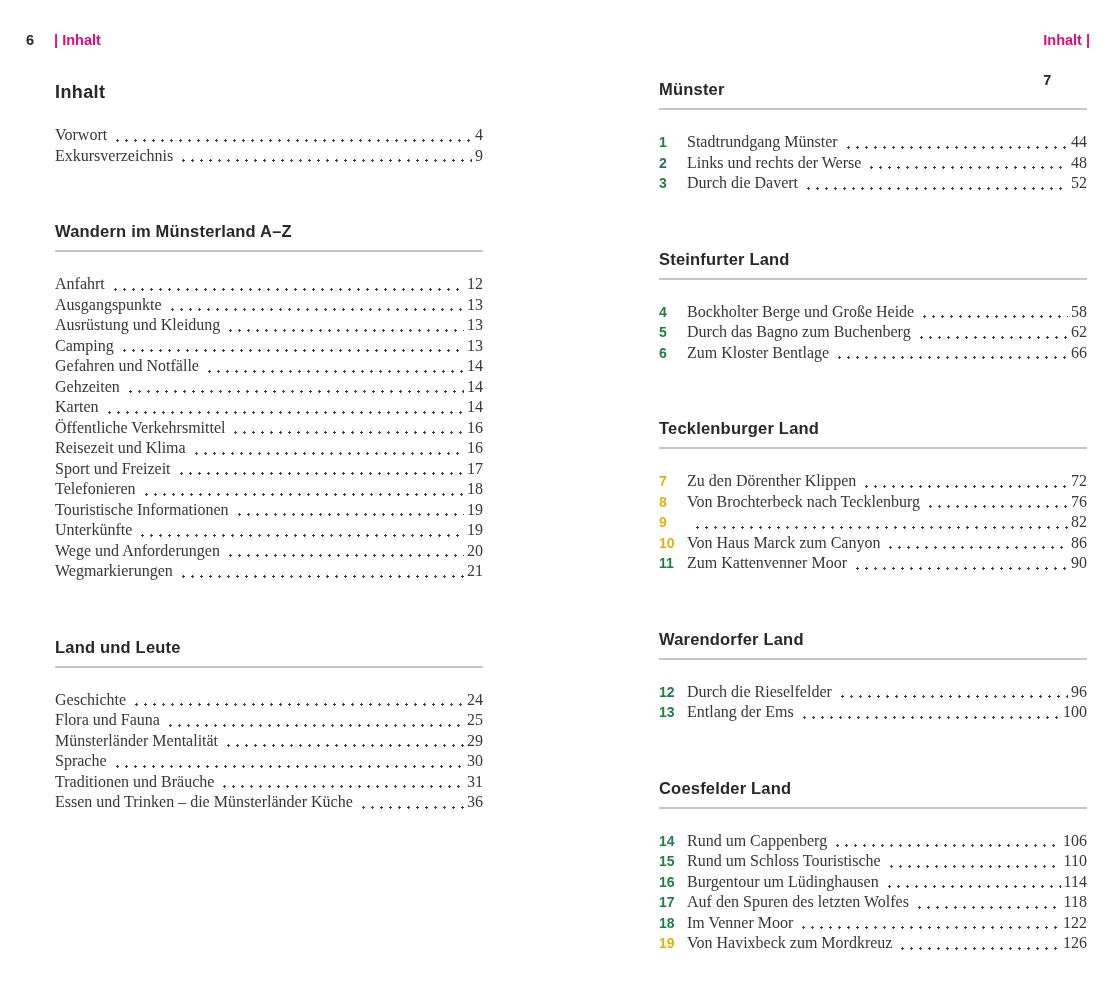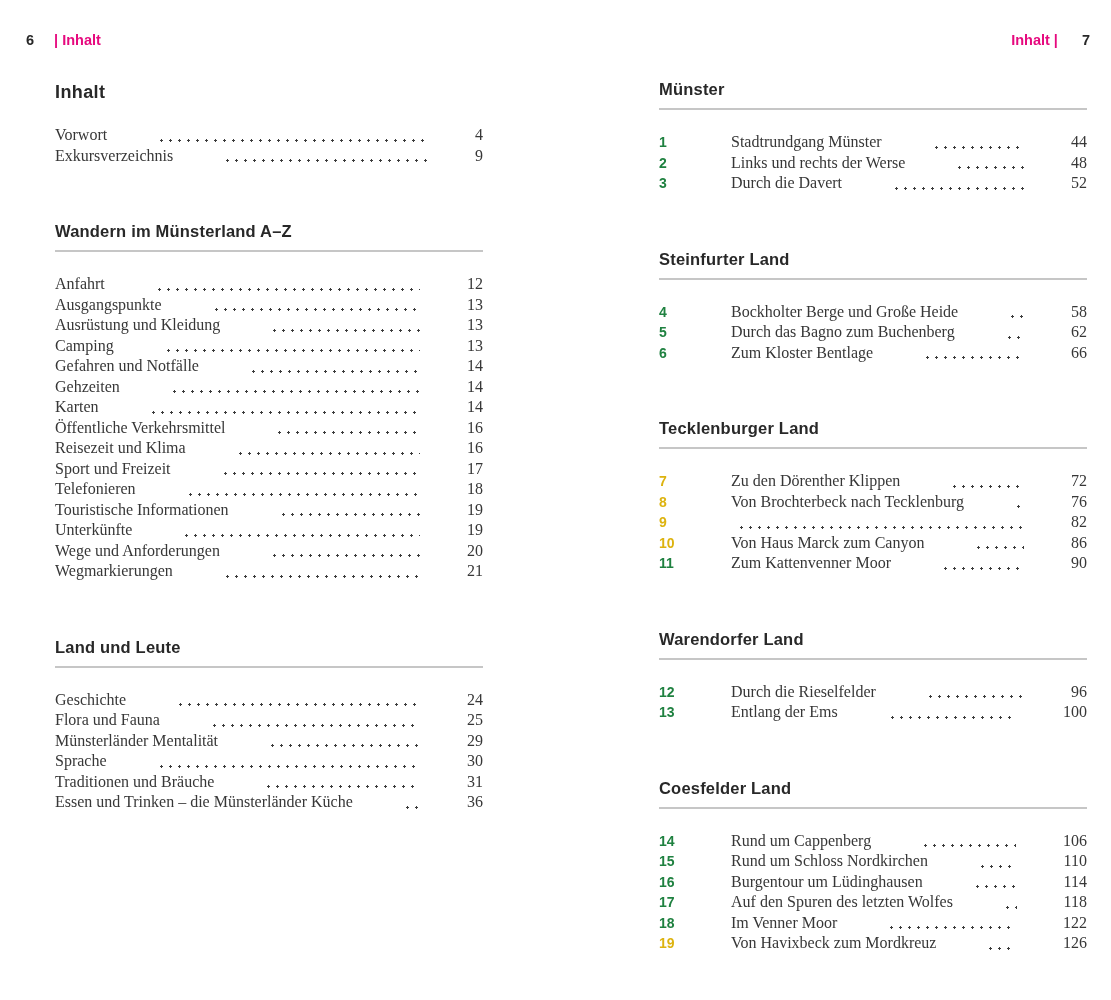--- a/index.html
+++ b/index.html
@@ -27,21 +27,21 @@
     left: 26px;
     right: 21px;
     display: flex;
     justify-content: space-between;
     font-weight: bold;
     font-size: 14.5px;
     color: var(--heading-dark);
   }
   .rh-group { display: flex; align-items: baseline; }
   .rh-left  { gap: 20px; }
-  .rh-right { gap: 24px; }
+  .rh-right { gap: 24px; flex-direction: column; }
   .pink { color: var(--accent-pink); }
 
   
   .col {
     position: absolute;
     top: 70px;
     width: 428px;
   }
   .col-left  { left: 55px; }
   .col-right { left: 659px; }
@@ -66,21 +66,20 @@
   }
   .toc-list { margin-top: 22px; }
 
   .toc-entry {
     display: flex;
     align-items: baseline;
     line-height: 20.5px;
     font-family: "Liberation Serif", serif;
     font-size: 16px;
     color: var(--text-dark);
-    gap: 44px;
   }
   .tour-num {
     flex: 0 0 28px;
     font-family: "Liberation Sans", sans-serif;
     font-weight: bold;
     font-size: 14px;
   }
   .tour-num.green  { color: var(--tour-green); }
   .tour-num.yellow { color: var(--tour-yellow); }
   .entry-title { flex: 0 0 auto; white-space: nowrap; }
@@ -351,21 +350,21 @@
     <h2>Coesfelder Land</h2>
     <div class="toc-list">
         <div class="toc-entry">
           <span class="tour-num green">14</span>
           <span class="entry-title">Rund um Cappenberg</span>
           <span class="dots"></span>
           <span class="entry-page">106</span>
         </div>
         <div class="toc-entry">
           <span class="tour-num green">15</span>
-          <span class="entry-title">Rund um Schloss Nordkirchen</span>
+          <span class="entry-title">Rund um Schloss Touristische</span>
           <span class="dots"></span>
           <span class="entry-page">110</span>
         </div>
         <div class="toc-entry">
           <span class="tour-num green">16</span>
           <span class="entry-title">Burgentour um Lüdinghausen</span>
           <span class="dots"></span>
           <span class="entry-page">114</span>
         </div>
         <div class="toc-entry">

